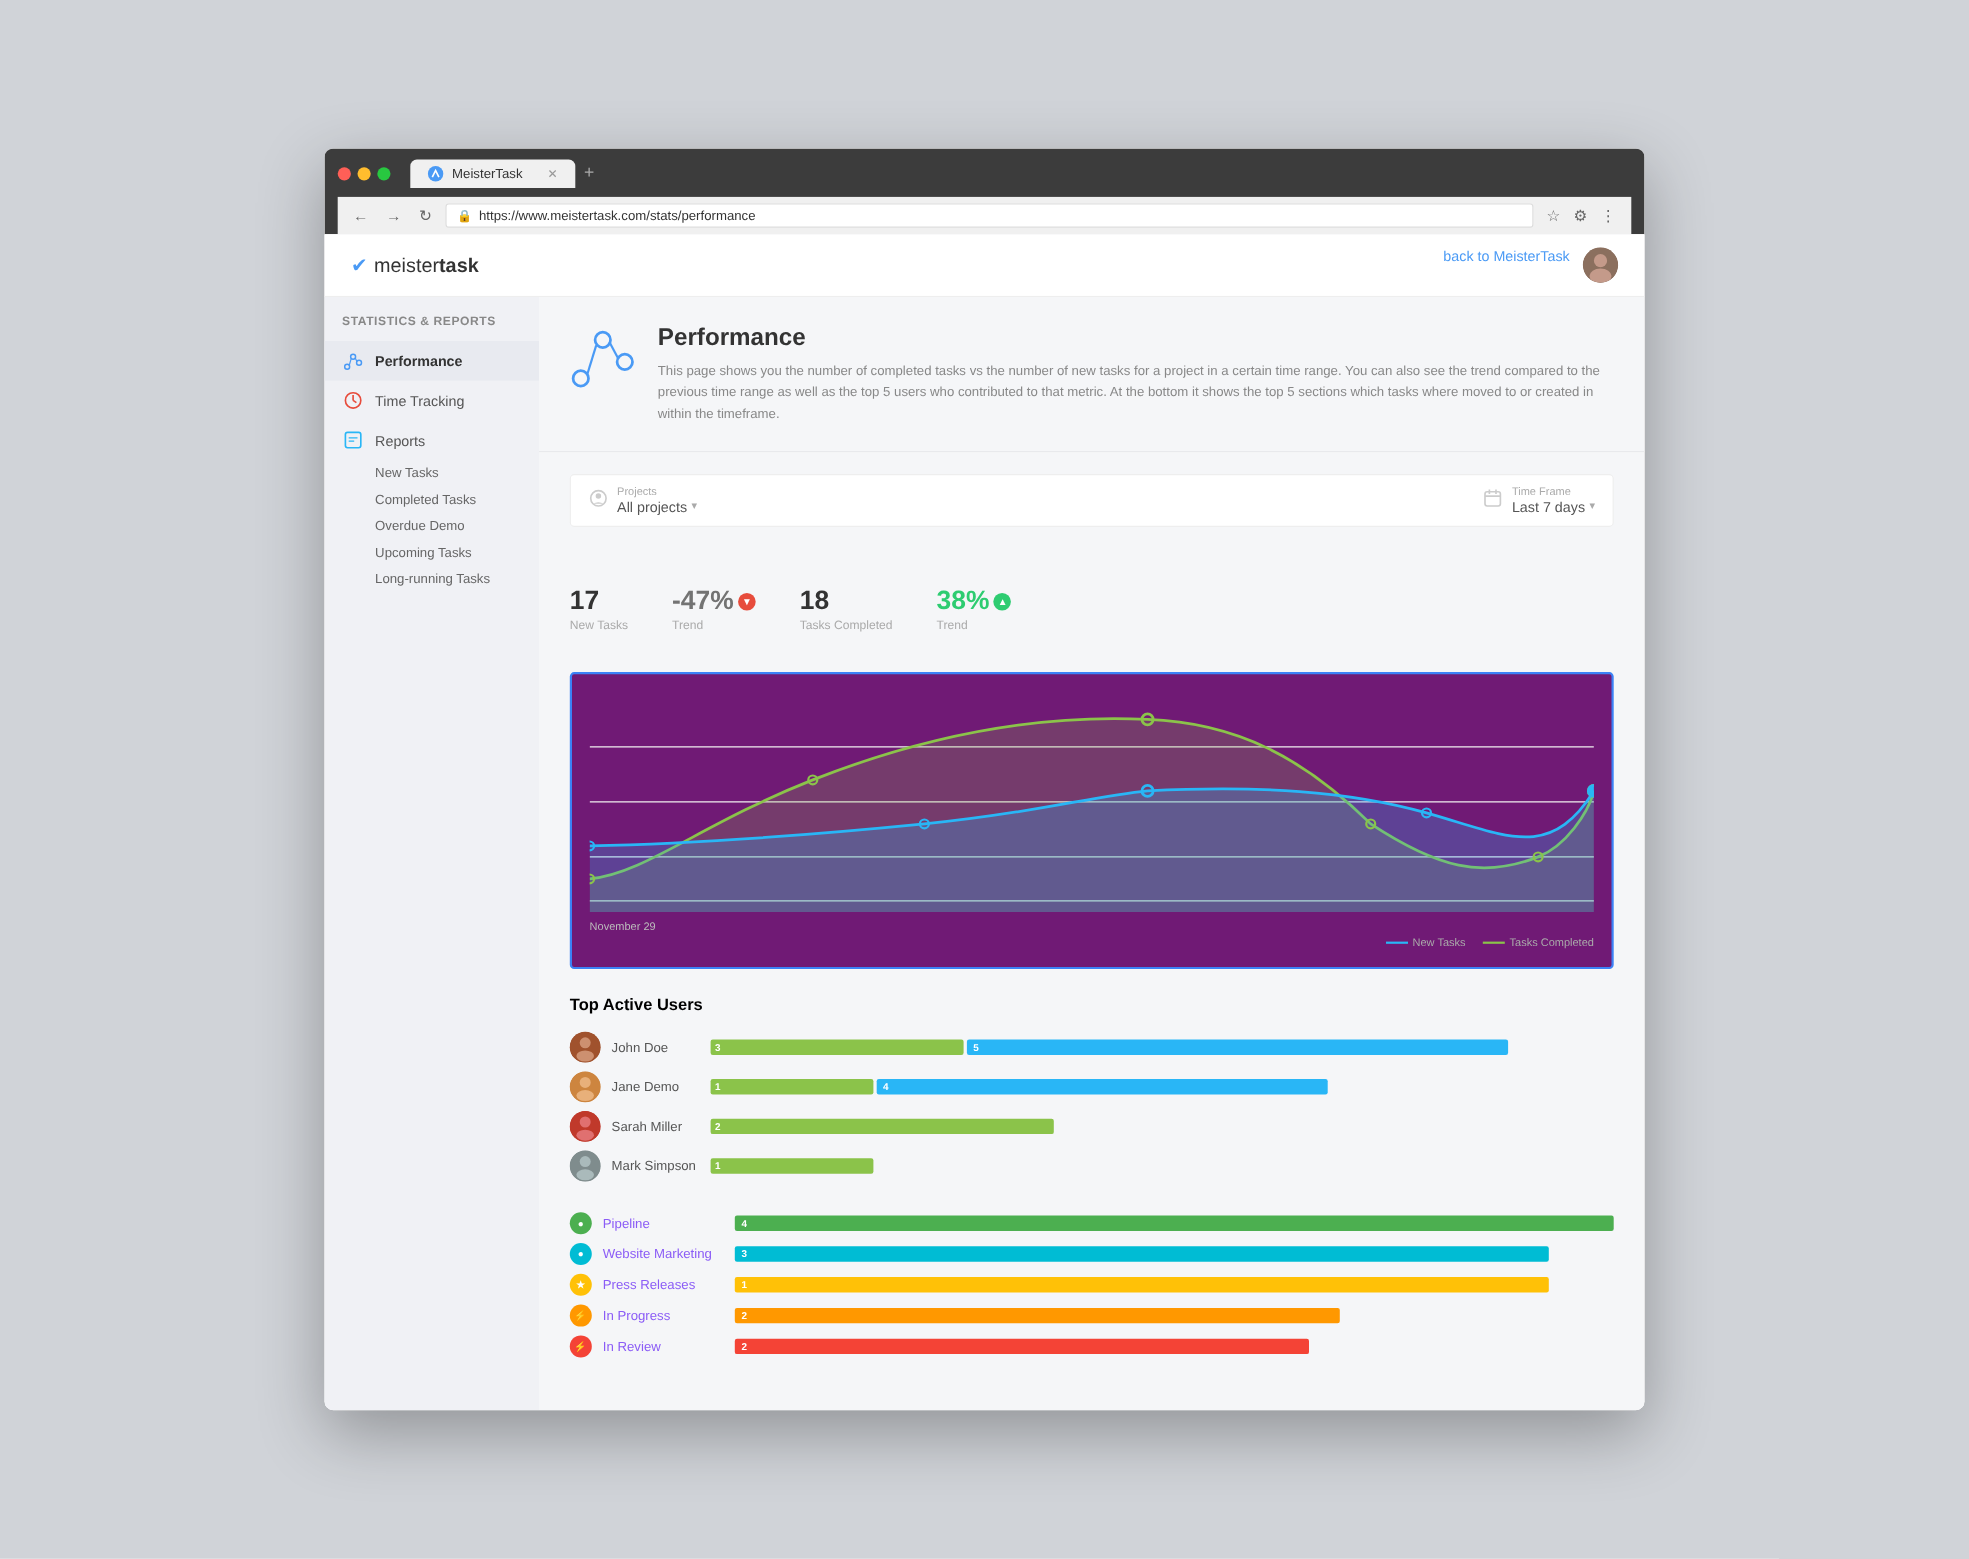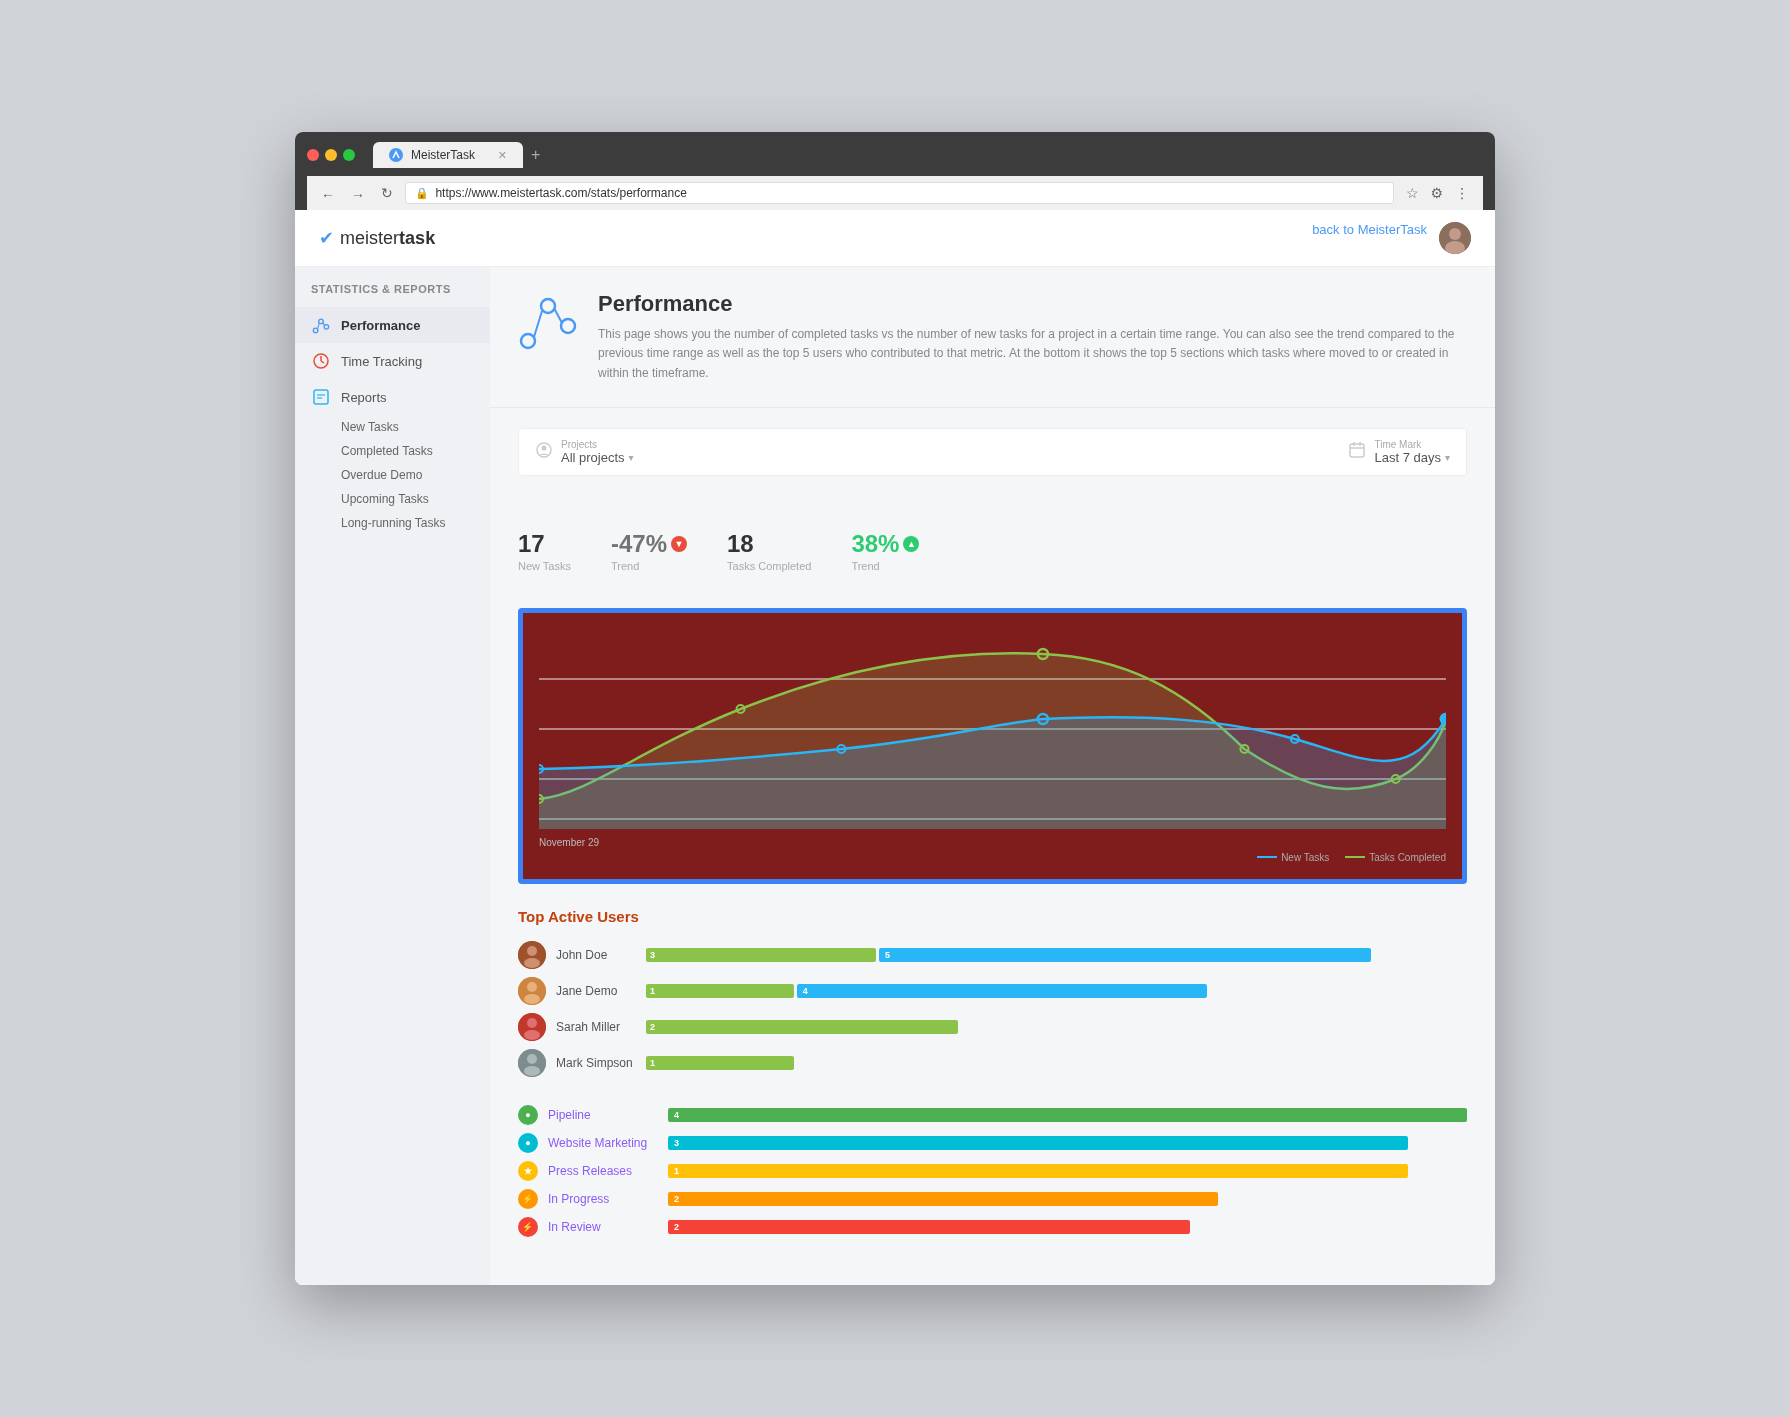--- a/index.html
+++ b/index.html
@@ -88,31 +88,31 @@
     .stat-value { font-size: 24px; font-weight: 600; color: #333; }
     .stat-value.negative { color: #737373; }
     .stat-value.positive { color: #2ecc71; }
     .stat-label { font-size: 11px; color: #aaa; margin-top: 2px; }
     .stat-trend { display: flex; align-items: center; gap: 4px; }
     .trend-badge { width: 16px; height: 16px; border-radius: 50%; display: flex; align-items: center; justify-content: center; font-size: 9px; color: #fff; }
     .trend-badge.down { background: #e74c3c; }
     .trend-badge.up { background: #2ecc71; }
     
     
-    .chart-container { background: #7f1d1d; border: 5px solid #3b82f6; border-radius: 4px; padding: 16px; margin-bottom: 24px; }
+    .chart-container { background: #701a75; border: 2px solid #3b82f6; border-radius: 4px; padding: 16px; margin-bottom: 24px; }
     .chart-area { position: relative; height: 200px; }
     .chart-svg { width: 100%; height: 100%; }
     .chart-labels { display: flex; justify-content: space-between; margin-top: 8px; }
     .chart-label { font-size: 10px; color: #bbb; }
     .chart-legend { display: flex; justify-content: flex-end; gap: 16px; margin-top: 4px; }
     .legend-item { display: flex; align-items: center; gap: 4px; font-size: 10px; color: #aaa; }
     .legend-line { width: 20px; height: 2px; }
     
     
-    .section-title { font-size: 15px; font-weight: 600; color: #c2410c; margin-bottom: 16px; }
+    .section-title { font-size: 15px; font-weight: 600; color: #000000; margin-bottom: 16px; }
     .users-section { margin-bottom: 28px; }
     .user-row { display: flex; align-items: center; gap: 10px; margin-bottom: 8px; }
     .user-avatar { width: 28px; height: 28px; border-radius: 50%; flex-shrink: 0; display: flex; align-items: center; justify-content: center; color: #fff; font-size: 10px; font-weight: 600; overflow: hidden; }
     .user-name { font-size: 12px; color: #555; width: 80px; flex-shrink: 0; }
     .bar-group { display: flex; gap: 3px; flex: 1; align-items: center; }
     .bar-green { height: 14px; background: #8bc34a; border-radius: 2px; display: flex; align-items: center; padding: 0 4px; min-width: 20px; }
     .bar-blue { height: 14px; background: #29b6f6; border-radius: 2px; display: flex; align-items: center; padding: 0 6px; }
     .bar-label { font-size: 9px; color: #fff; font-weight: 600; }
     
     
@@ -272,21 +272,21 @@
             <div class="timeframe-filter">
               <div class="timeframe-icon">
                 <svg width="18" height="18" viewBox="0 0 18 18">
                   <rect x="2" y="3" width="14" height="13" rx="2" fill="none" stroke="#ccc" stroke-width="1.5"></rect>
                   <line x1="6" y1="1" x2="6" y2="5" stroke="#ccc" stroke-width="1.5"></line>
                   <line x1="12" y1="1" x2="12" y2="5" stroke="#ccc" stroke-width="1.5"></line>
                   <line x1="2" y1="7" x2="16" y2="7" stroke="#ccc" stroke-width="1.5"></line>
                 </svg>
               </div>
               <div>
-                <span class="filter-label-small">Time Mark</span>
+                <span class="filter-label-small">Time Frame</span>
                 <div class="filter-dropdown">
                   <span class="filter-value">Last 7 days</span>
                   <span class="filter-caret">▾</span>
                 </div>
               </div>
             </div>
           </div>
 
           <div class="stats-row">
             <div class="stat-item">

